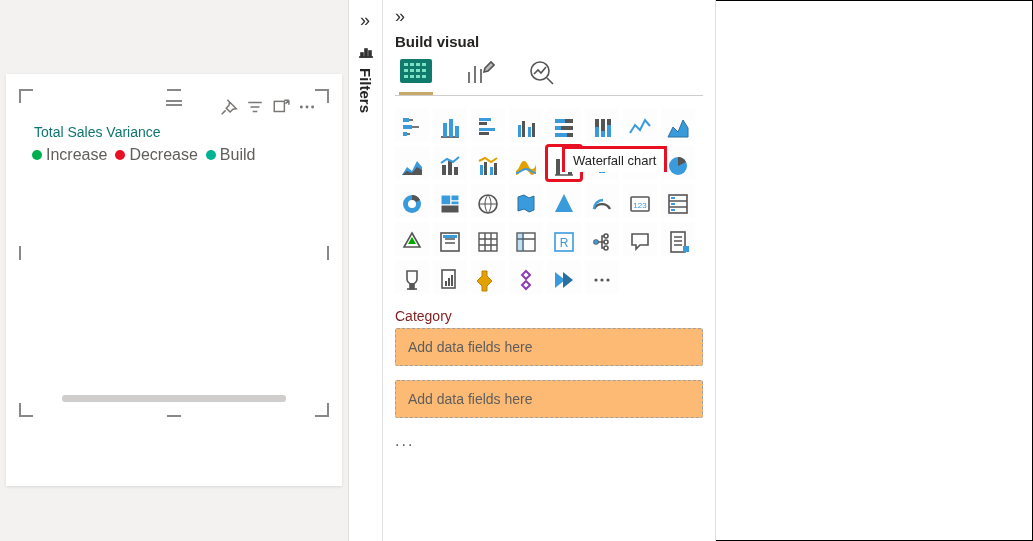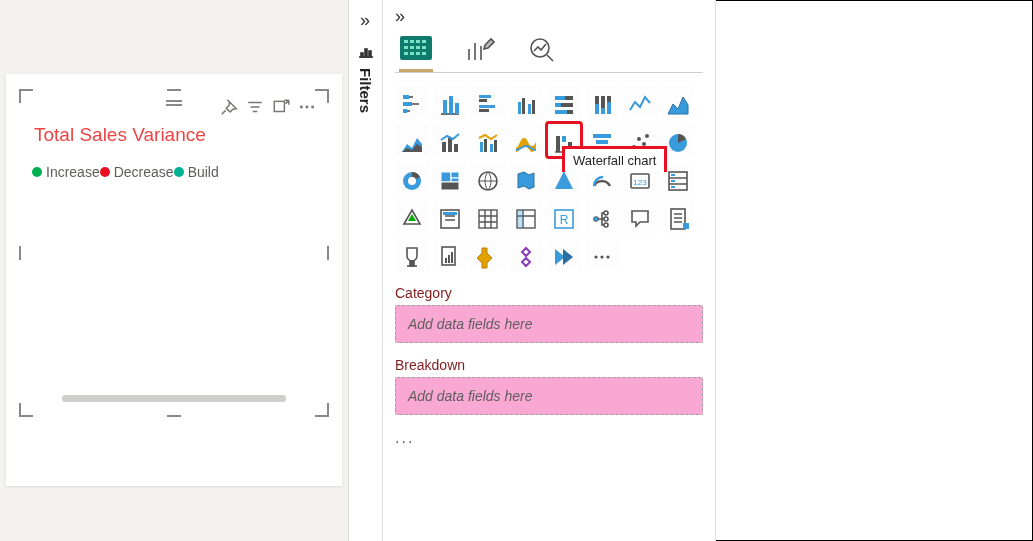--- a/index.html
+++ b/index.html
@@ -56,23 +56,23 @@
 
   .visual-header{
     position:absolute; top:6px; right:10px; display:flex; gap:8px;
     color:#797775;
   }
   .vh-icon{width:18px;height:18px;display:flex;align-items:center;justify-content:center;cursor:pointer}
   .grip{position:absolute;top:8px;left:50%;transform:translateX(-50%);width:16px;height:6px;display:flex;flex-direction:column;justify-content:space-between}
   .grip span{height:2px;background:#8a8886;display:block}
 
   .visual-title{
-    position:absolute; top:32px; left:12px; font-size:19px; color:#ef4444;
-  }
-  .legend{position:absolute;top:72px;left:10px;display:flex;font-size:14px;color:#605e5c}
+    position:absolute; top:32px; left:12px; font-size:14px; color:#0f766e;
+  }
+  .legend{position:absolute;top:54px;left:10px;display:flex;gap:8px;font-size:16px;color:#605e5c}
   .legend-item{display:flex;align-items:center;gap:4px}
   .swatch{width:10px;height:10px;border-radius:50%}
   .sw-green{background:#00b050}
   .sw-red{background:#e81123}
   .sw-teal{background:#00b294}
 
   .hscroll{position:absolute;left:40px;right:40px;bottom:12px;height:7px;background:#cfcecc;border-radius:3px}
 
   
   .filters-pane{
@@ -112,21 +112,21 @@
   .tooltip{
     position:absolute; background:#fff; border:3px solid #e81123; border-bottom:none;
     padding:4px 8px; font-size:13px; color:#252423; white-space:nowrap;margin-left:16px;
   }
   .tooltip-box-pos{ left:546px; top:146px; }
 
   .fields{margin-top:14px}
   .fld-label{font-size:14px;color:#7f1d1d;margin-bottom:4px}
   .fld-drop{
     border:1px dashed #a19f9d; border-radius:2px; padding:10px 12px;
-    color:#605e5c; font-size:14px; margin-bottom:14px; background:#f9a8d4;font-style:italic;
+    color:#605e5c; font-size:14px; margin-bottom:14px; background:#fdba74;
   }
   .dots{color:#605e5c;font-size:16px;letter-spacing:2px}
 </style>
 </head>
 <body>
 
 <div class="frame"></div>
 
 <div class="canvas-zone">
   <div class="canvas-paper"></div>
@@ -204,20 +204,21 @@
         <rect x="11" y="6" width="2" height="6" fill="#333"></rect>
       </svg>
   </div>
   <div class="filters-label">Filters</div>
 </div>
 
 <div class="viz-pane">
   <div class="viz-head">
     <div class="viz-collapse">»</div>
   </div>
+  <div class="viz-sub">Build visual</div>
 
   <div class="tabs">
     <div class="tab active">
       <svg width="34" height="26" viewBox="0 0 34 26">
           <rect x="1" y="1" width="32" height="24" rx="2" fill="#0f7b6c"></rect>
           <g fill="#7de2c3">
             <rect x="5" y="5" width="4" height="3"></rect>
             <rect x="11" y="5" width="4" height="3"></rect>
             <rect x="17" y="5" width="4" height="3"></rect>
             <rect x="23" y="5" width="4" height="3"></rect>
@@ -598,19 +599,18 @@
             <circle cx="13" cy="13" r="1.6"></circle>
             <circle cx="19" cy="13" r="1.6"></circle>
           </g>
         </svg>
       </div>
     </div>
 
   <div class="fields">
     <div class="fld-label">Category</div>
     <div class="fld-drop">Add data fields here</div>
-    <div class="fld-label">Breakdown</div>
     <div class="fld-drop">Add data fields here</div>
     <div class="dots">...</div>
   </div>
 </div>
 
 <div class="tooltip tooltip-box-pos">Waterfall chart</div>
 
 </body></html>

